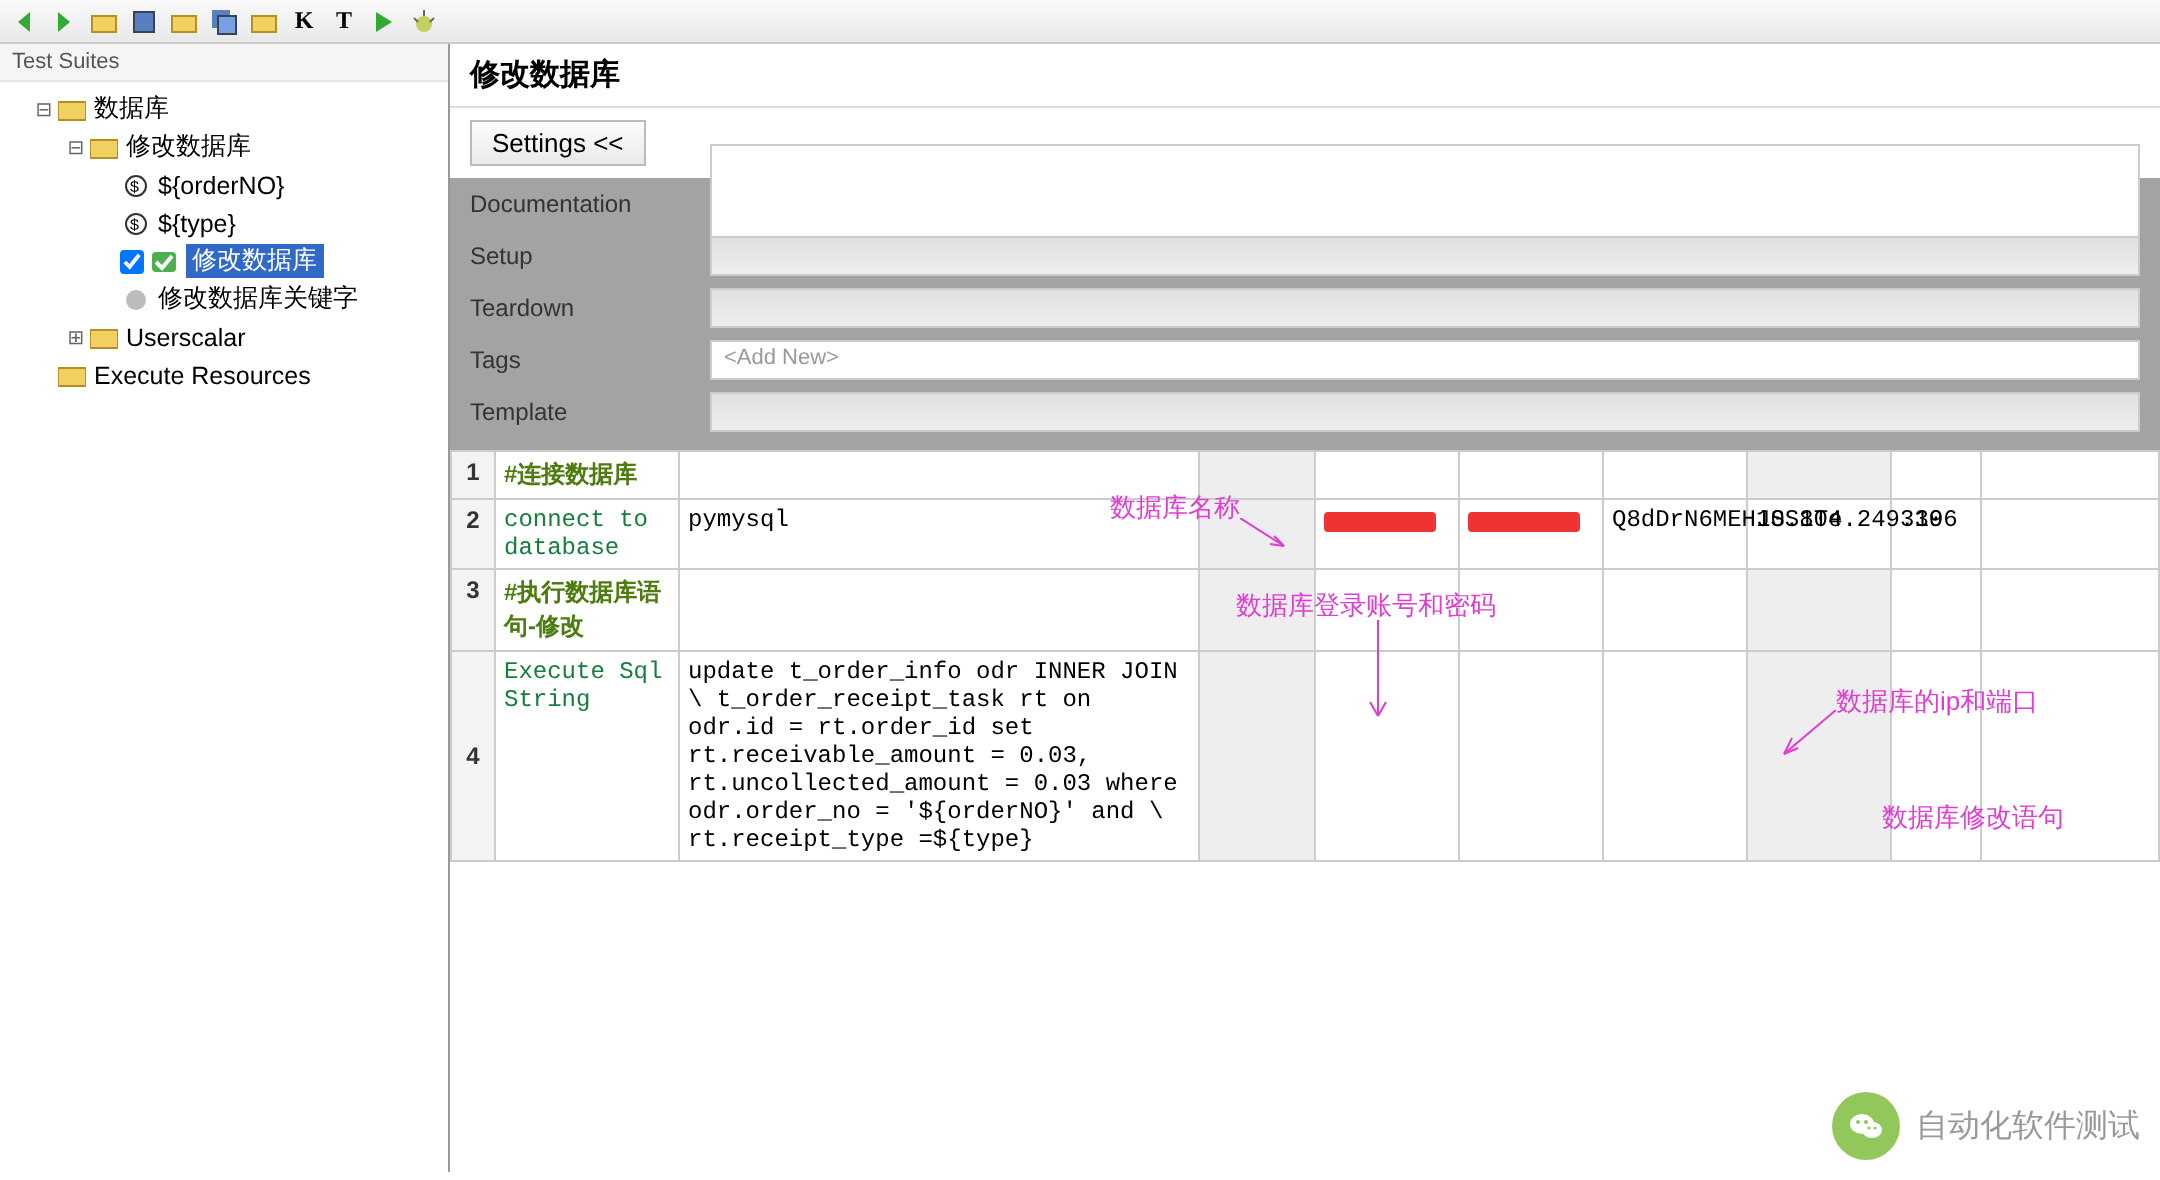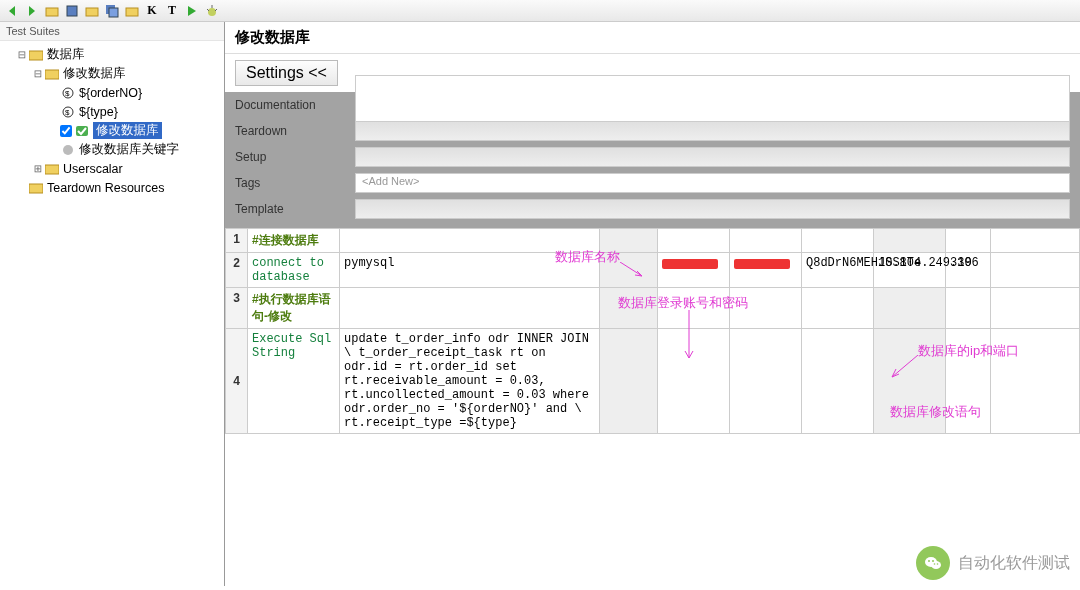--- a/index.html
+++ b/index.html
@@ -14,21 +14,21 @@
 .tree-row .toggle { width: 12px; text-align: center; color: #666; font-size: 10px; }
 .tree-row .ticon { width: 16px; height:16px; display:inline-flex; align-items:center; justify-content:center; margin-right:3px; }
 .tree-row.selected .lbl { background: #3169c6; color: #fff; padding: 0 3px; }
 .indent1 { padding-left: 14px; } .indent2 { padding-left: 30px; } .indent3 { padding-left: 46px; }
 .content { flex: 1; display: flex; flex-direction: column; background: #f7f7f7; position: relative; }
 .tabbar { height: 24px; background: #f2f2f2; border-bottom: 1px solid #bbb; display: flex; align-items: flex-end; padding-left: 6px; }
 .tab { padding: 3px 10px; border: 1px solid #aaa; border-bottom: none; margin-right: 2px; background: #eee; font-size: 12px; display:flex; align-items:center; gap:5px; }
 .tab.active { background: #fff; font-weight: bold; }
 .tab .x { color:#555; font-size:10px; }
 .page-title { font-size: 15px; font-weight: bold; padding: 6px 10px; background: #fff; border-bottom: 1px solid #ddd; }
-.settings-btn { margin: 6px 10px; padding: 3px 10px; border: 1px solid #bbb; background: linear-gradient(#fdfdfd,#e9e9e9); display: inline-block; font-size: 16px; }
+.settings-btn { margin: 6px 10px; padding: 3px 10px; border: 1px solid #bbb; background: linear-gradient(#fdfdfd,#e9e9e9); display: inline-block; font-size: 13px; }
 .props { background: #a3a3a3; padding: 0 10px 6px 10px; }
 .prop { display: flex; align-items: center; height: 26px; }
 .prop .plabel { width: 120px; color: #333; font-size: 12px; }
 .prop .pfield { flex:1; height:20px; background:linear-gradient(#e0e0e0,#eee); border:1px solid #ccc; }
 .prop .writable { background:#fff; }
 .addnew { color:#999; padding:2px 6px; font-size:11px; }
 .grid-wrap { flex:1; background:#fff; overflow:hidden; position:relative; }
 table.grid { border-collapse: collapse; width: 100%; table-layout: fixed; }
 table.grid td { border: 1px solid #ccc; padding: 3px 4px; vertical-align: top; font-size: 12px; background:#fff; }
 .rownum { width: 22px; text-align: center; background: #f3f3f3 !important; color:#333; font-weight: bold; }
@@ -173,41 +173,41 @@
           </span>
           <span class="lbl">Userscalar</span>
         </div>
       <div class="tree-row indent1">
           <span class="toggle"></span>
           <span class="ticon">
             <svg width="14" height="12">
               <rect x="0" y="2" width="14" height="9" fill="#f0d060" stroke="#b89020"></rect>
             </svg>
           </span>
-          <span class="lbl">Teardown Resources</span>
+          <span class="lbl">Execute Resources</span>
         </div>
     </div>
   </div>
 
   <div class="content">
     <div class="page-title">修改数据库</div>
     <div style="background:#fff;">
       <div class="settings-btn">Settings &lt;&lt;</div>
     </div>
     <div class="props">
       <div class="prop">
           <div class="plabel">Documentation</div>
           <div class="pfield writable" style="height:60px;"></div>
         </div>
       <div class="prop">
+          <div class="plabel">Setup</div>
+          <div class="pfield"></div>
+        </div>
+      <div class="prop">
           <div class="plabel">Teardown</div>
-          <div class="pfield"></div>
-        </div>
-      <div class="prop">
-          <div class="plabel">Setup</div>
           <div class="pfield"></div>
         </div>
       <div class="prop">
           <div class="plabel">Tags</div>
           <div class="pfield writable"><span class="addnew">&lt;Add New&gt;</span></div>
         </div>
       <div class="prop">
           <div class="plabel">Template</div>
           <div class="pfield"></div>
         </div>
@@ -278,21 +278,21 @@
         </tr>
       </tbody>
         </table>
 
       <div class="annot" style="left:330px; top:20px;">数据库名称</div>
       <svg class="arrow" style="left:395px; top:34px;" width="30" height="20">
           <line x1="0" y1="0" x2="22" y2="14" stroke="#e03bd2"></line>
           <path d="M22 14 L17 9 M22 14 L15 13" stroke="#e03bd2" fill="none"></path>
         </svg>
 
-      <div class="annot" style="left:665px; top:175px;">数据库修改语句</div>
+      <div class="annot" style="left:716px; top:175px;">数据库修改语句</div>
     </div>
 
     <div class="annot" style="left:393px; top:272px;">数据库登录账号和密码</div>
     <svg class="arrow" style="left:454px; top:288px;" width="40" height="60">
         <line x1="10" y1="0" x2="10" y2="48" stroke="#e03bd2"></line>
         <path d="M10 48 L6 41 M10 48 L14 41" stroke="#e03bd2" fill="none"></path>
       </svg>
 
     <div class="annot" style="left:693px; top:320px;">数据库的ip和端口</div>
     <svg class="arrow" style="left:663px; top:333px;" width="36" height="30">

